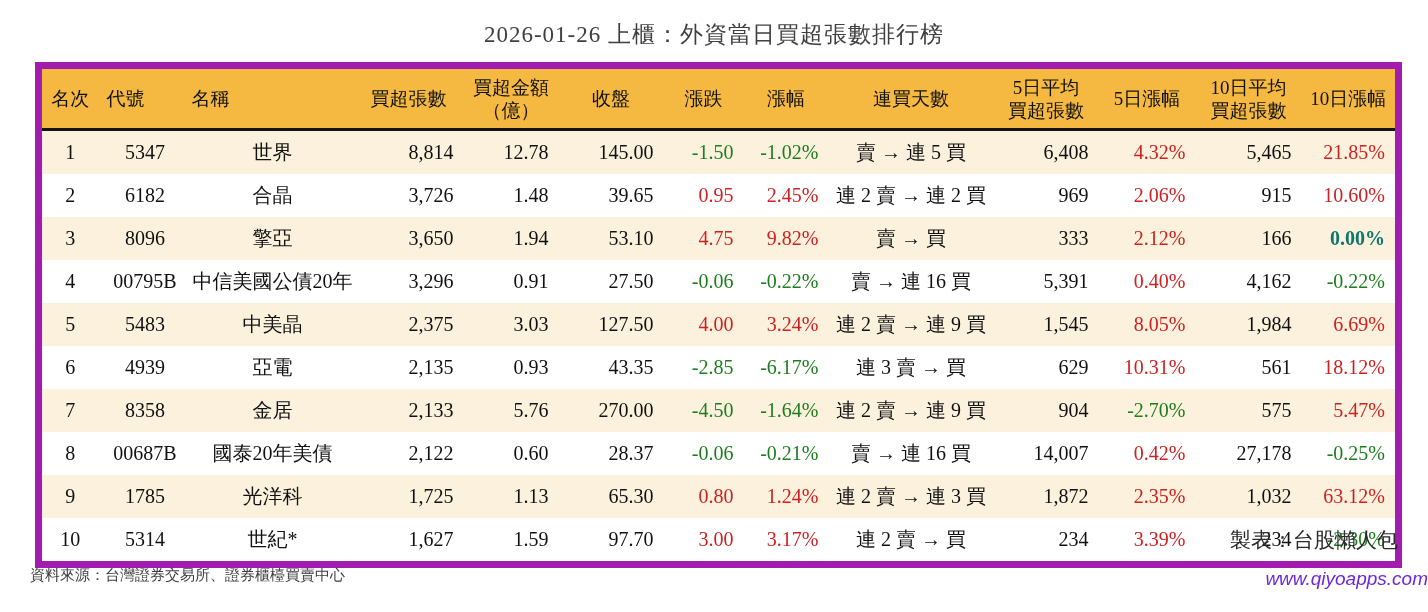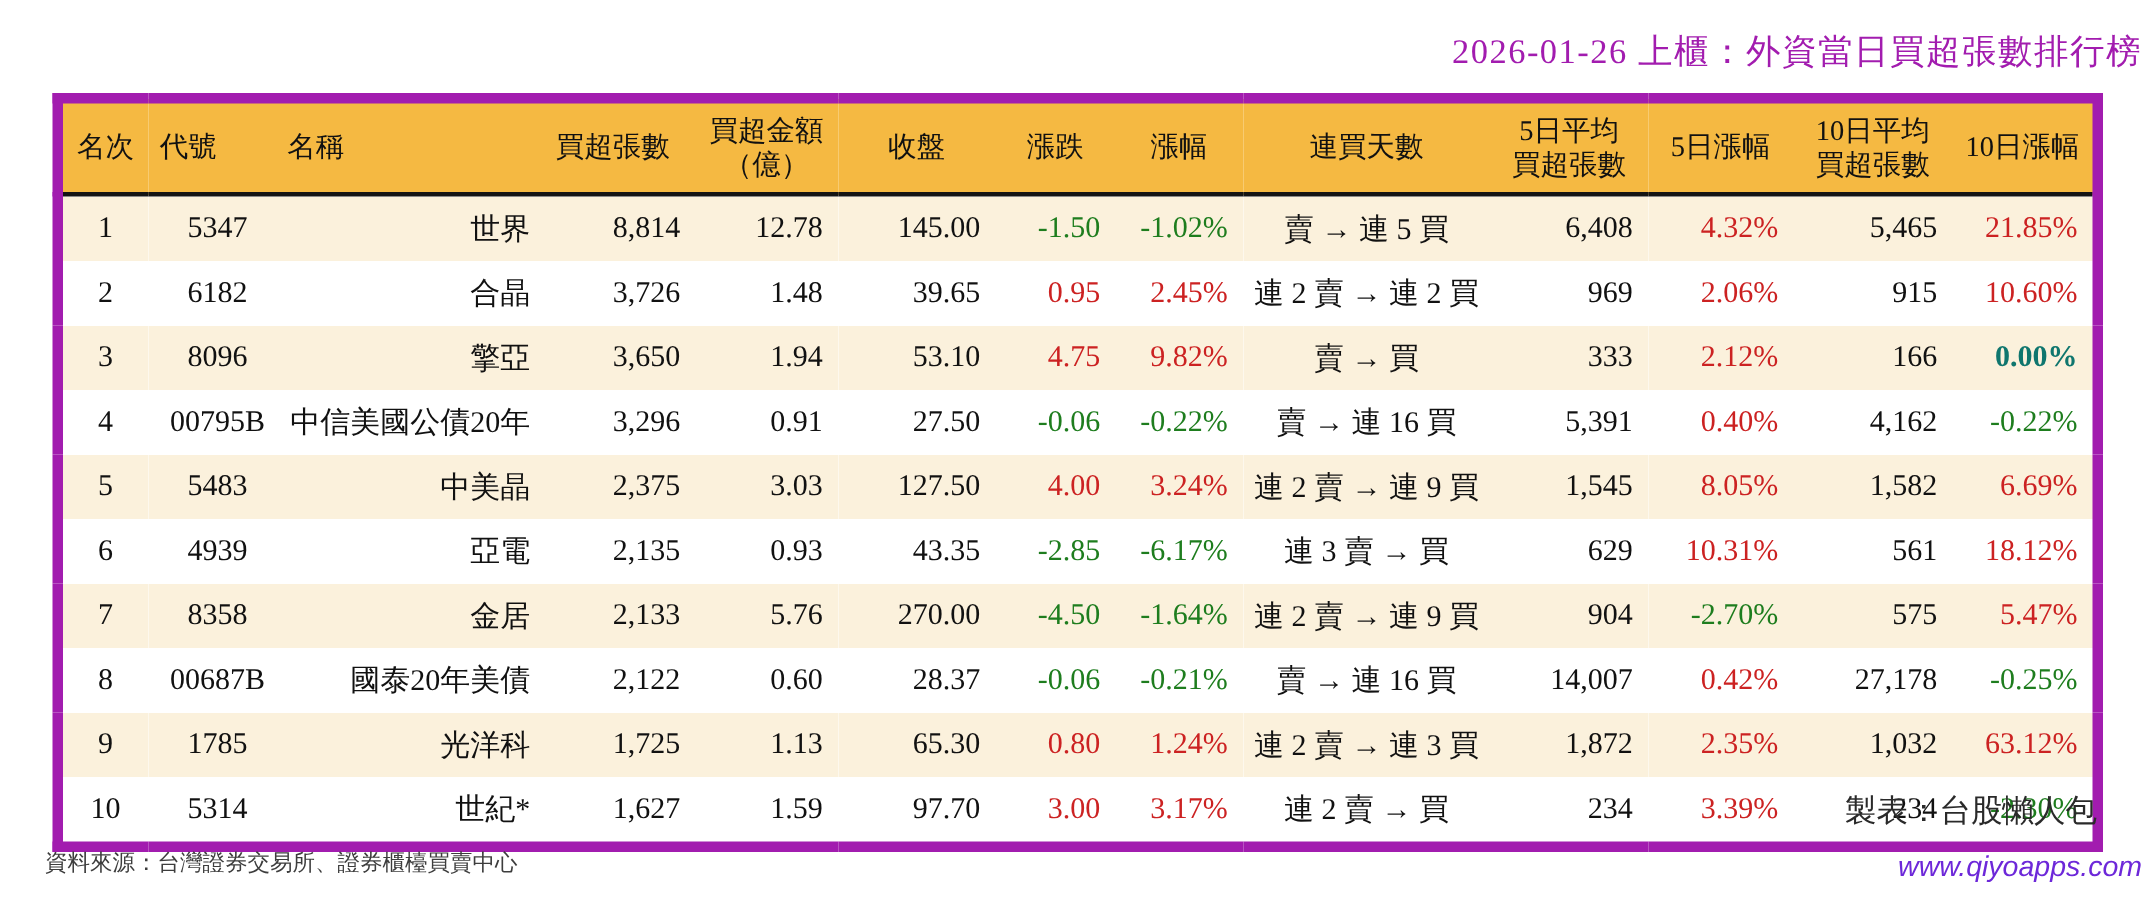--- a/index.html
+++ b/index.html
@@ -8,24 +8,24 @@
     background: #ffffff;
     font-family: "Liberation Serif", "DejaVu Serif", serif;
     color: #111;
     position: relative;
     overflow: hidden;
   }
   .page-title {
     position: absolute;
     top: 19px; left: 0;
     width: 100%;
-    text-align: right;
+    text-align: center;
     font-size: 23px;
     letter-spacing: 1px;
-    color: #a21caf;
+    color: #404040;
     font-family: Liberation Serif, serif;
   }
   table.ranking-table {
     position: absolute;
     left: 35px; top: 62px;
     width: 1360px;
     border-collapse: collapse;
     table-layout: fixed;
     border: 7px solid #a21caf;
     font-size: 20px;
@@ -62,21 +62,21 @@
   col.c-change_pct { width: 85px; }
   col.c-streak     { width: 165px; }
   col.c-avg5       { width: 105px; }
   col.c-pct5       { width: 97px; }
   col.c-avg10      { width: 106px; }
   col.c-pct10      { width: 97px; }
 
   
   .a-rank       { text-align: center; }
   .a-code       { text-align: center; padding-left: 8px; }
-  .a-name       { text-align: right; padding-left: 8px; }
+  .a-name       { text-align: center; padding-left: 8px; }
   .a-net_buy, .a-amount, .a-close, .a-change, .a-change_pct,
   .a-avg5, .a-pct5, .a-avg10, .a-pct10 { text-align: right; padding-right: 10px; }
   .a-streak     { text-align: center; }
   thead th.a-code, thead th.a-name { text-align: left; }
   thead th.a-net_buy, thead th.a-amount, thead th.a-close, thead th.a-change,
   thead th.a-change_pct, thead th.a-avg5, thead th.a-pct5, thead th.a-avg10,
   thead th.a-pct10 { text-align: center; padding-right: 0; }
 
   .up   { color: var(--up-red, #CC2222); }
   .down { color: var(--down-green, #1E7D1E); }
@@ -214,21 +214,21 @@
         <td class="a-code">5483</td>
         <td class="a-name">中美晶</td>
         <td class="a-net_buy">2,375</td>
         <td class="a-amount">3.03</td>
         <td class="a-close">127.50</td>
         <td class="a-change up">4.00</td>
         <td class="a-change_pct up">3.24%</td>
         <td class="a-streak">連 2 賣 → 連 9 買</td>
         <td class="a-avg5">1,545</td>
         <td class="a-pct5 up">8.05%</td>
-        <td class="a-avg10">1,582</td>
+        <td class="a-avg10">1,984</td>
         <td class="a-pct10 up">6.69%</td>
       </tr>
       <tr>
         <td class="a-rank">6</td>
         <td class="a-code">4939</td>
         <td class="a-name">亞電</td>
         <td class="a-net_buy">2,135</td>
         <td class="a-amount">0.93</td>
         <td class="a-close">43.35</td>
         <td class="a-change down">-2.85</td>

